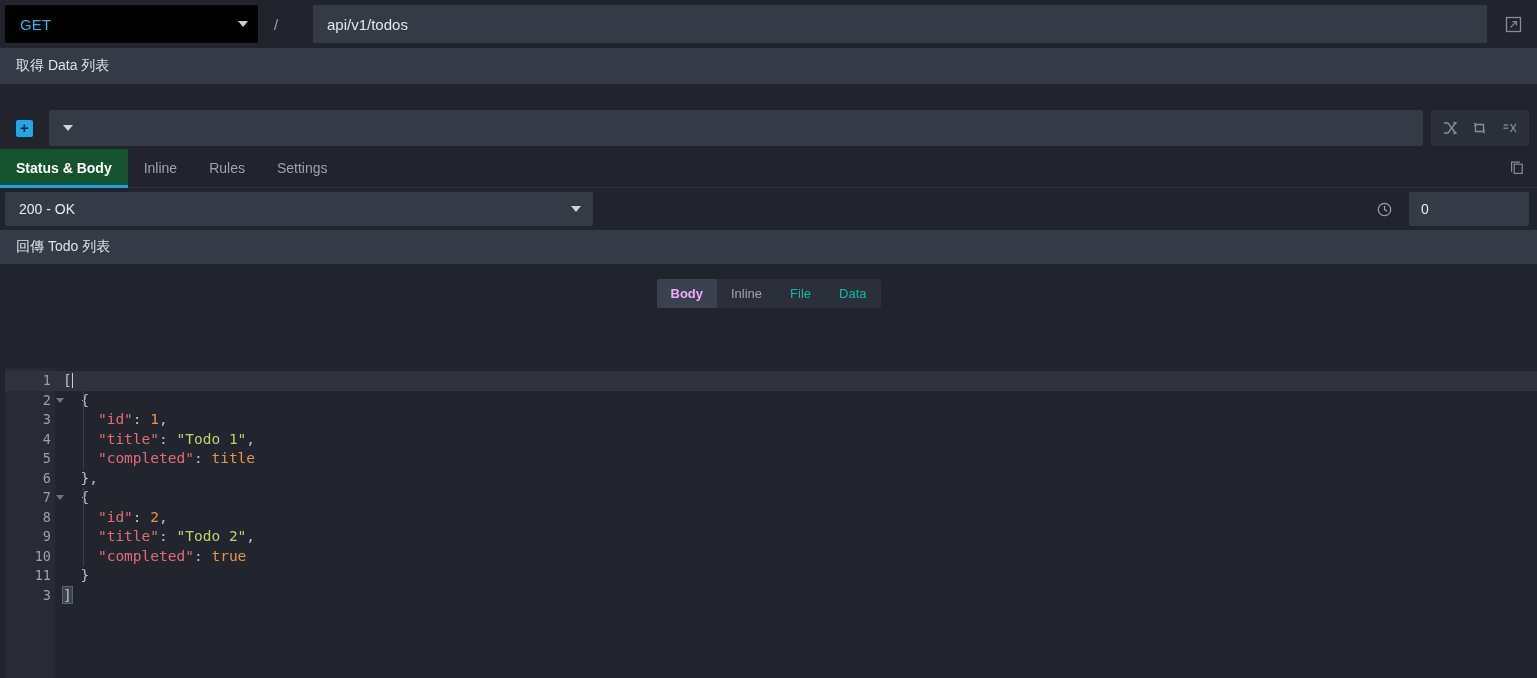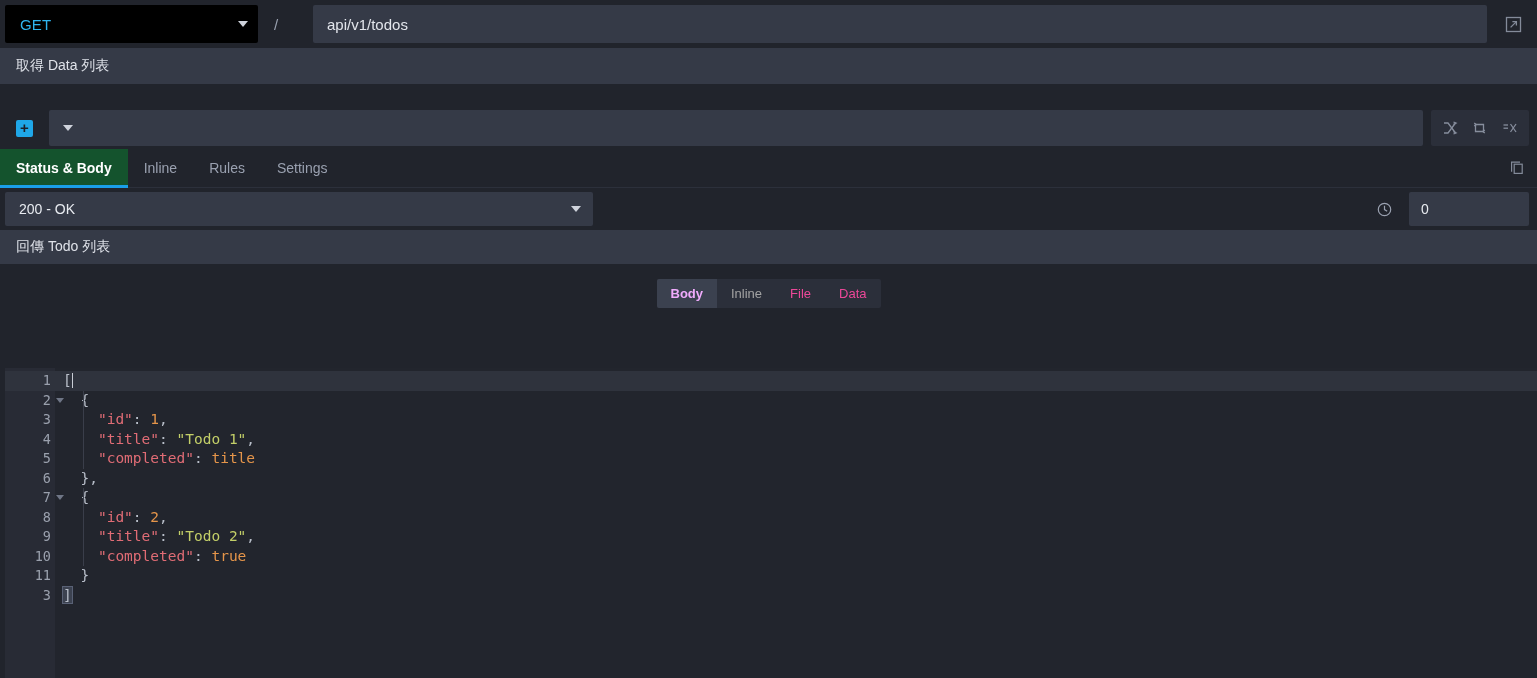--- a/index.html
+++ b/index.html
@@ -218,21 +218,21 @@
   }
   .segment {
     display: flex;
     background: #2b2f3a;
     border-radius: 2px;
     overflow: hidden;
   }
   .seg-item {
     padding: 7px 14px;
     font-size: 13px;
-    color: #ec4899;
+    color: #14b8a6;
   }
   .seg-item.selected {
     background: #3b414f;
     color: #f0abfc;
     font-weight: bold;
   }
   .seg-item.active-blue {
     background: #2b2f3a;
     color: #a3a3a3;
   }

